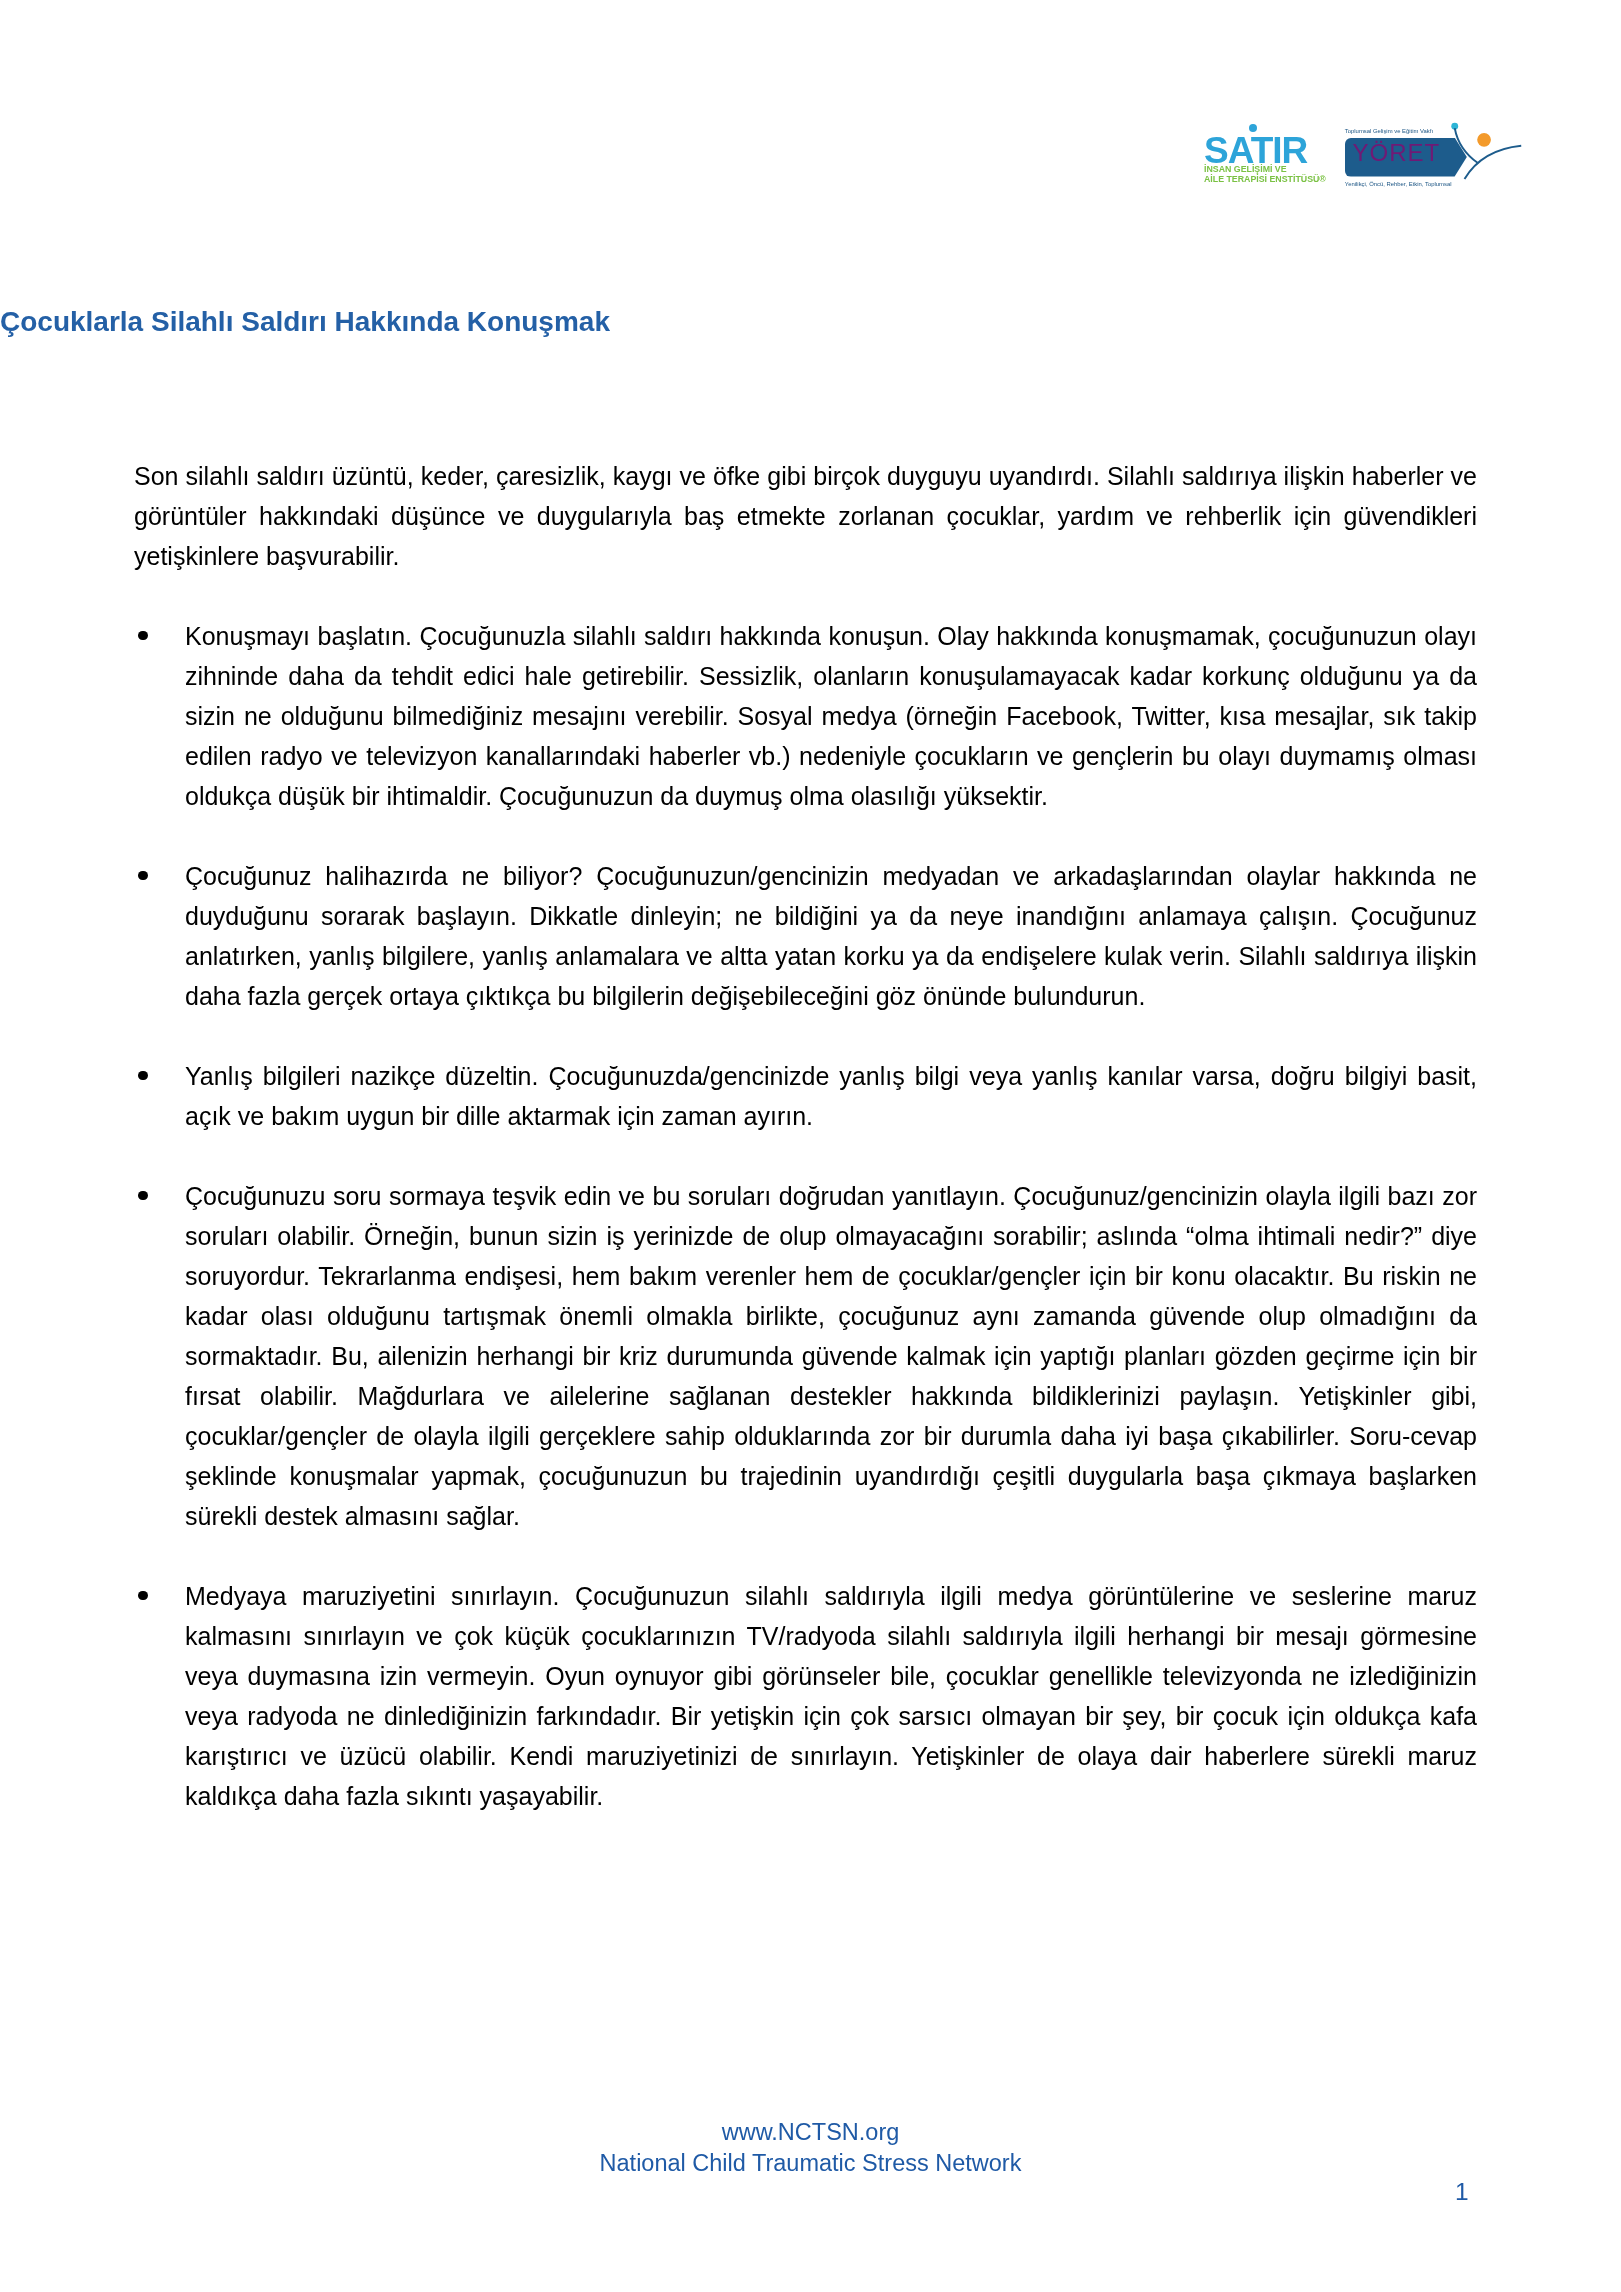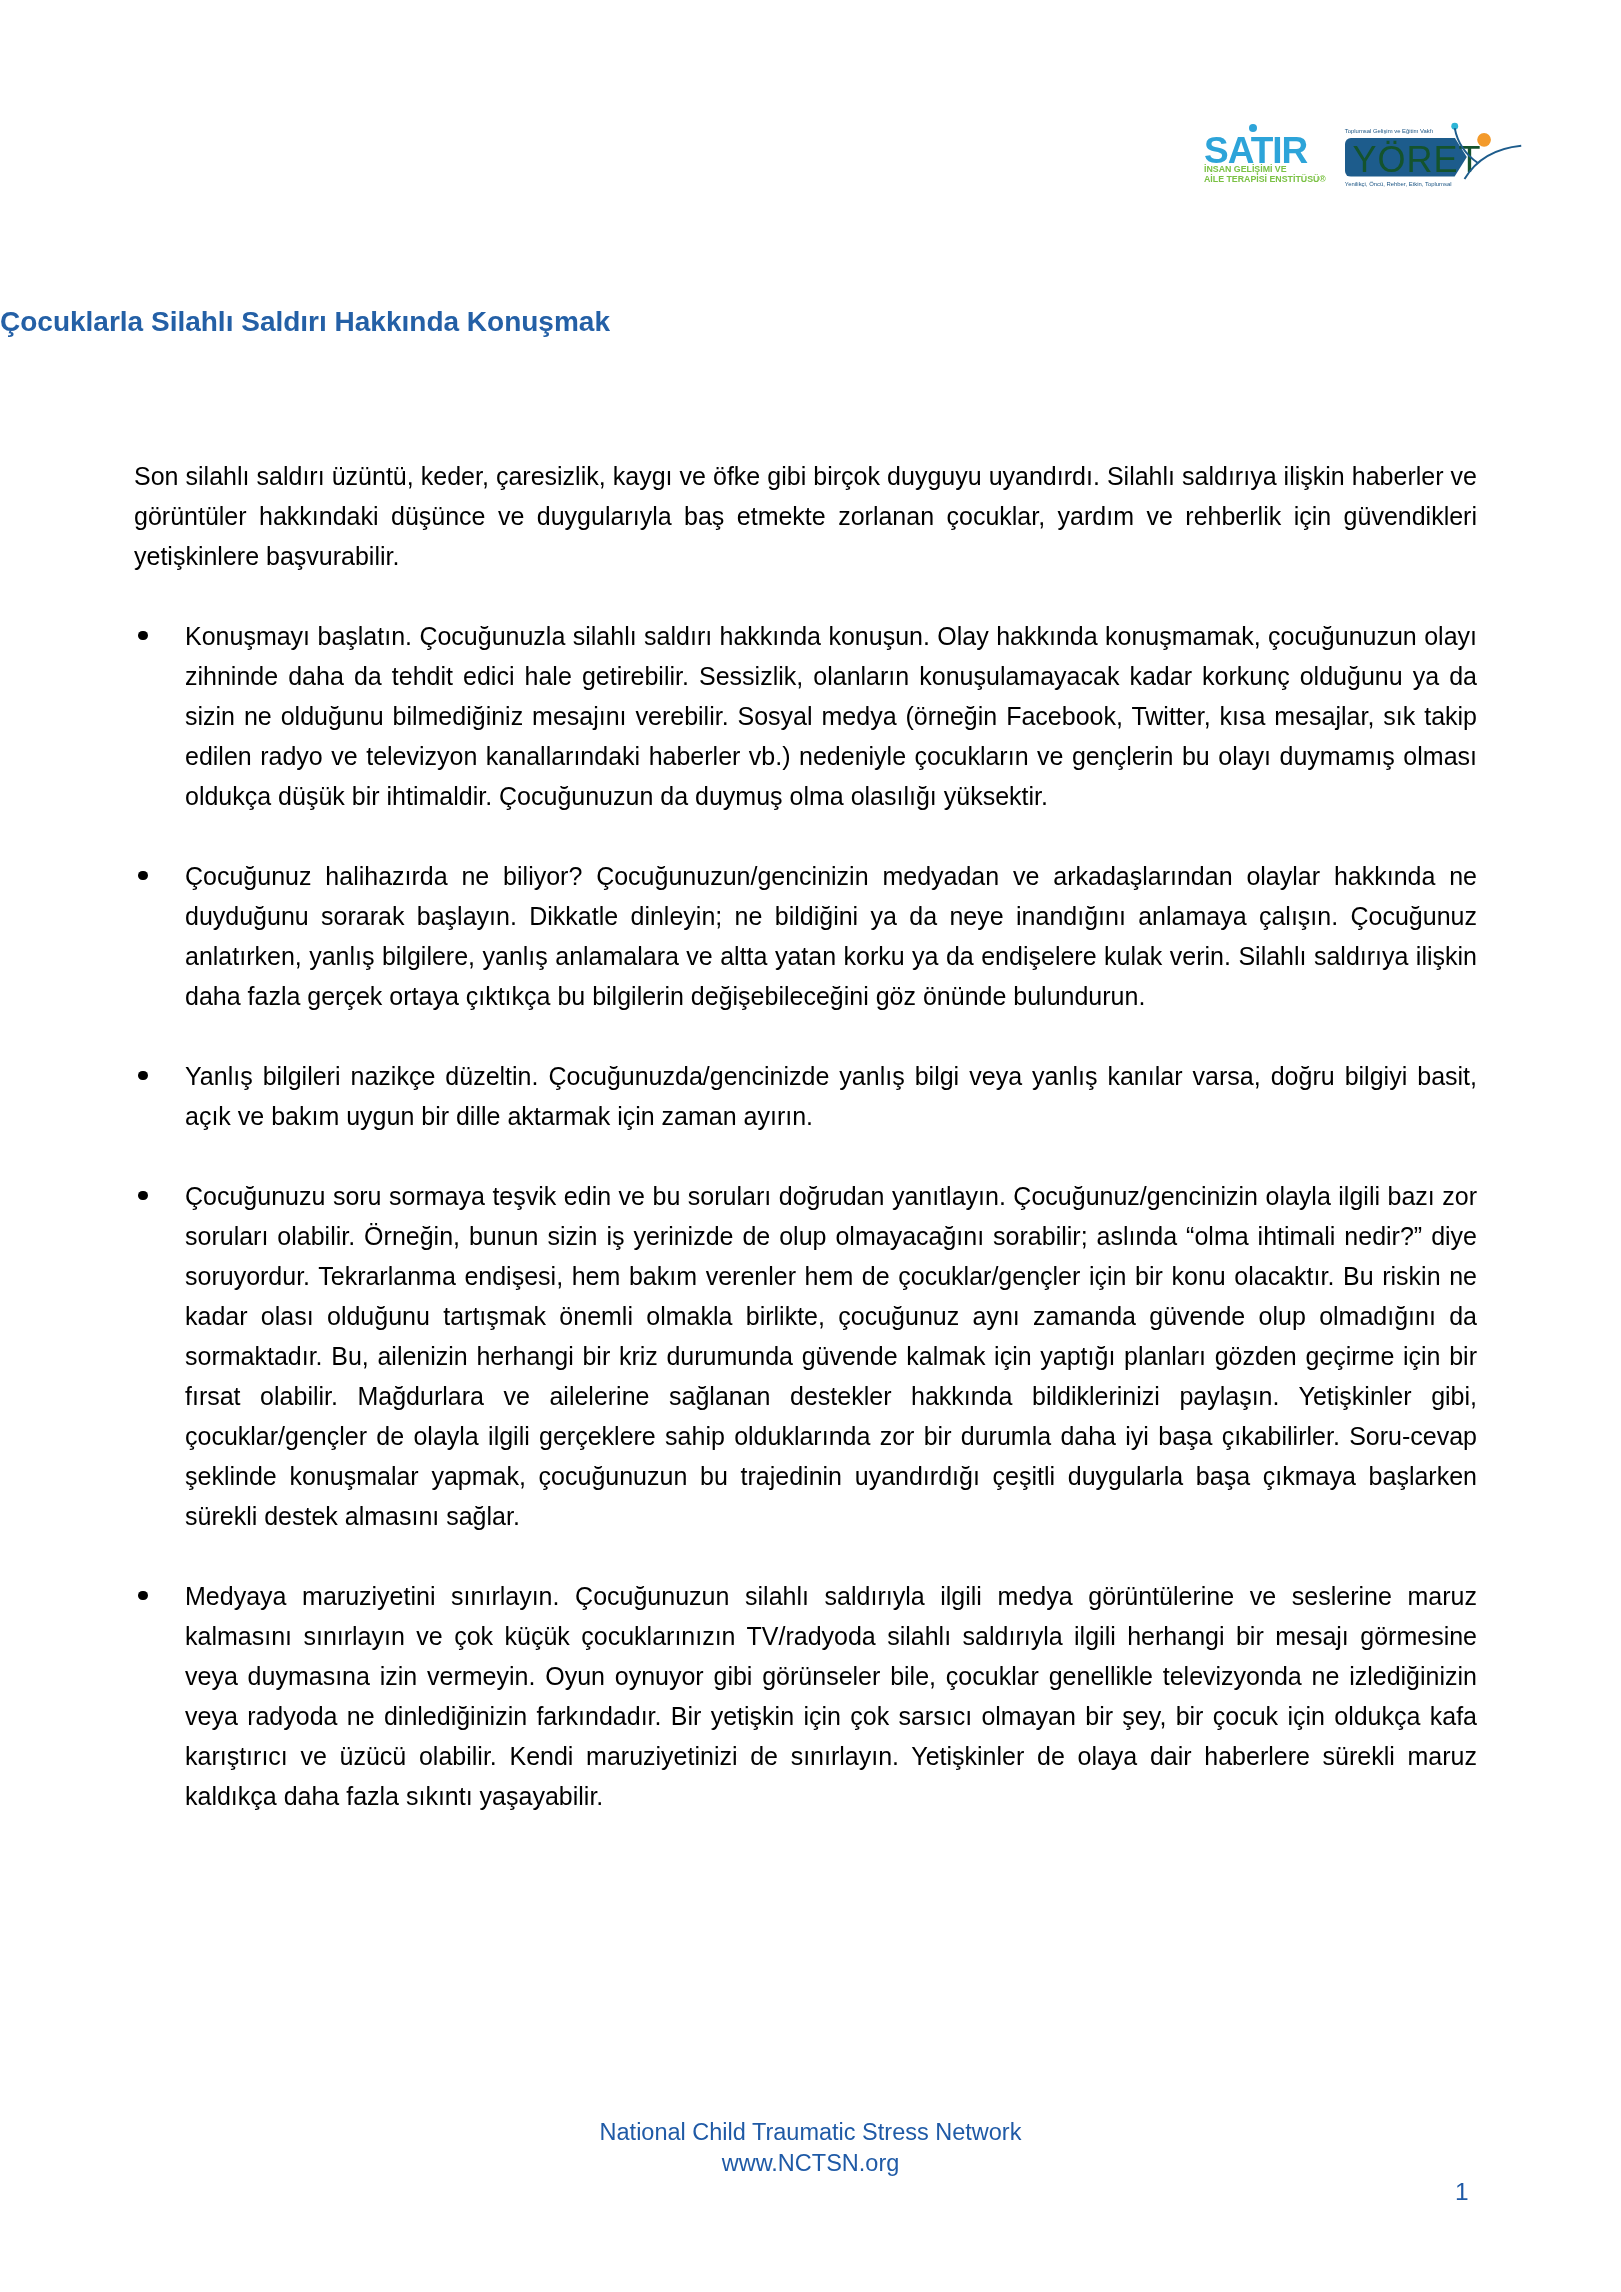--- a/index.html
+++ b/index.html
@@ -12,21 +12,21 @@
     .nctsn-full { position: absolute; left: 216px; top: 41px; font-family: "Liberation Serif", serif; font-size: 18.6px; line-height: 19.6px; color: #4d76ae; }
 
     .satir-logo { position: absolute; left: 1204px; top: 122px; width: 127px; height: 74px; }
     .satir-word { position: absolute; left: 0; top: 7.8px; font-family: "Liberation Sans", sans-serif; font-weight: bold; font-size: 37px; color: #2da4d9; letter-spacing: -1px; }
     .satir-dot { position: absolute; left: 45px; top: 2px; width: 7.8px; height: 7.8px; border-radius: 50%; background: #2da4d9; }
     .satir-sub { position: absolute; left: 0; top: 43px; font-family: "Liberation Sans", sans-serif; font-weight: bold; font-size: 8.8px; line-height: 9.8px; color: #7ac143; white-space: nowrap; }
 
     .yoret-logo { position: absolute; left: 1335px; top: 120px; width: 196px; height: 78px; }
     .yoret-top { position: absolute; left: 9.8px; top: 7.8px; font-size: 5.9px; color: #1b5584; white-space: nowrap; }
     .yoret-box { position: absolute; left: 9.8px; top: 17.6px; width: 122px; height: 39px; background: #1d5c8c; border-radius: 5.9px; clip-path: polygon(0 0, 90% 0, 100% 50%, 90% 100%, 0 100%); }
-    .yoret-word { position: absolute; left: 17.6px; top: 18.6px; font-family: "Liberation Sans", sans-serif; font-size: 36px; color: #14532d; letter-spacing: 1px; }
+    .yoret-word { position: absolute; left: 17.6px; top: 18.6px; font-family: "Liberation Sans", sans-serif; font-size: 24px; color: #701a75; letter-spacing: 1px; }
     .yoret-bottom { position: absolute; left: 9.8px; top: 61px; font-size: 5.9px; color: #1b5584; white-space: nowrap; }
     .yoret-fig { position: absolute; left: 108px; top: 0px; }
 
     .title { position: absolute; left: 0; top: 306px; width: 1621px; text-align: left; font-family: "Liberation Sans", sans-serif; font-weight: bold; font-size: 28px; color: #2460a6; }
 
     .content { position: absolute; left: 134px; top: 412px; width: 1343px; font-size: 25px; line-height: 40px; text-align: justify; margin-top: 44px; }
     .intro { margin: 0 0 40px 0; }
     .bullets { list-style: none; margin: 0; padding: 0; }
     .bullet-item { position: relative; padding-left: 51px; margin: 0 0 40px 0; }
     .bullet-dot { position: absolute; left: 3.9px; top: 14.7px; width: 9.8px; height: 9.8px; border-radius: 50%; background: #000; }
@@ -84,17 +84,17 @@
       <span>Çocuğunuzu soru sormaya teşvik edin ve bu soruları doğrudan yanıtlayın. Çocuğunuz/gencinizin olayla ilgili bazı zor soruları olabilir. Örneğin, bunun sizin iş yerinizde de olup olmayacağını sorabilir; aslında “olma ihtimali nedir?” diye soruyordur. Tekrarlanma endişesi, hem bakım verenler hem de çocuklar/gençler için bir konu olacaktır. Bu riskin ne kadar olası olduğunu tartışmak önemli olmakla birlikte, çocuğunuz aynı zamanda güvende olup olmadığını da sormaktadır. Bu, ailenizin herhangi bir kriz durumunda güvende kalmak için yaptığı planları gözden geçirme için bir fırsat olabilir. Mağdurlara ve ailelerine sağlanan destekler hakkında bildiklerinizi paylaşın. Yetişkinler gibi, çocuklar/gençler de olayla ilgili gerçeklere sahip olduklarında zor bir durumla daha iyi başa çıkabilirler. Soru-cevap şeklinde konuşmalar yapmak, çocuğunuzun bu trajedinin uyandırdığı çeşitli duygularla başa çıkmaya başlarken sürekli destek almasını sağlar.</span>
     </li>
     <li class="bullet-item">
       <span class="bullet-dot"></span>
       <span>Medyaya maruziyetini sınırlayın. Çocuğunuzun silahlı saldırıyla ilgili medya görüntülerine ve seslerine maruz kalmasını sınırlayın ve çok küçük çocuklarınızın TV/radyoda silahlı saldırıyla ilgili herhangi bir mesajı görmesine veya duymasına izin vermeyin. Oyun oynuyor gibi görünseler bile, çocuklar genellikle televizyonda ne izlediğinizin veya radyoda ne dinlediğinizin farkındadır. Bir yetişkin için çok sarsıcı olmayan bir şey, bir çocuk için oldukça kafa karıştırıcı ve üzücü olabilir. Kendi maruziyetinizi de sınırlayın. Yetişkinler de olaya dair haberlere sürekli maruz kaldıkça daha fazla sıkıntı yaşayabilir.</span>
     </li>
   </ul>
 </div>
 
 <div class="footer">
+  <div>www.NCTSN.org</div>
   <div>National Child Traumatic Stress Network</div>
-  <div>www.NCTSN.org</div>
 </div>
 <div class="page-number">1</div>
 
 
 </body></html>

